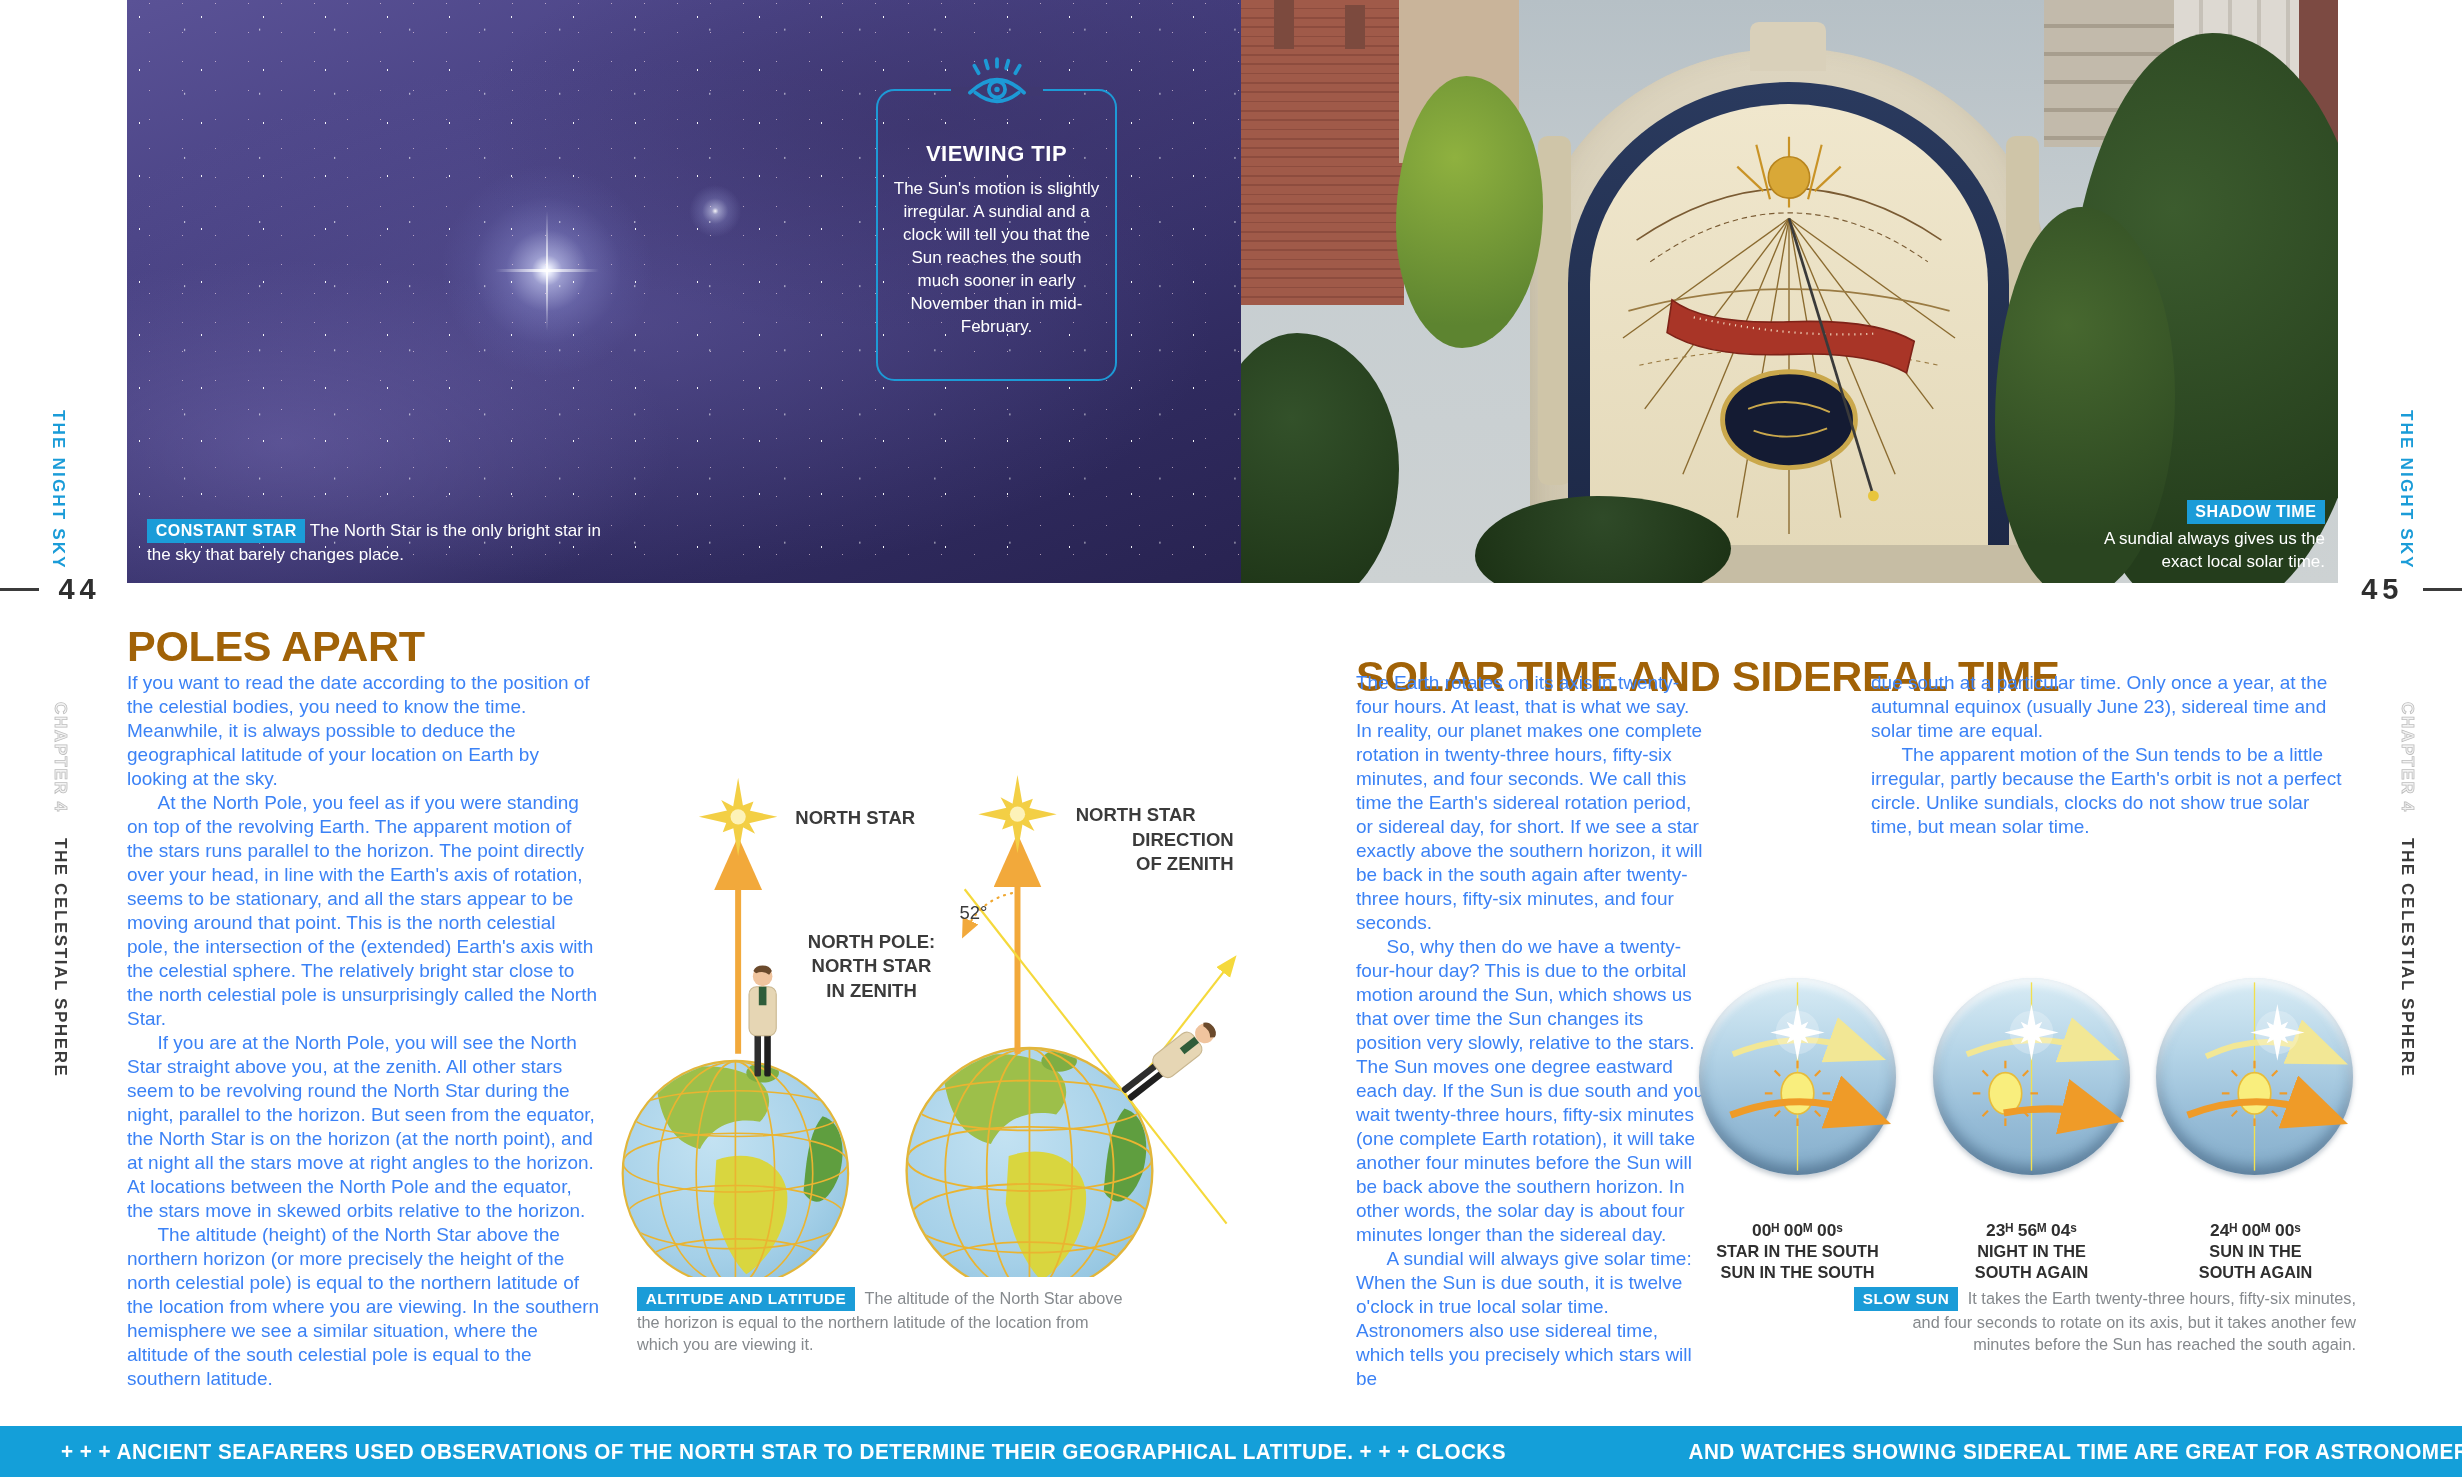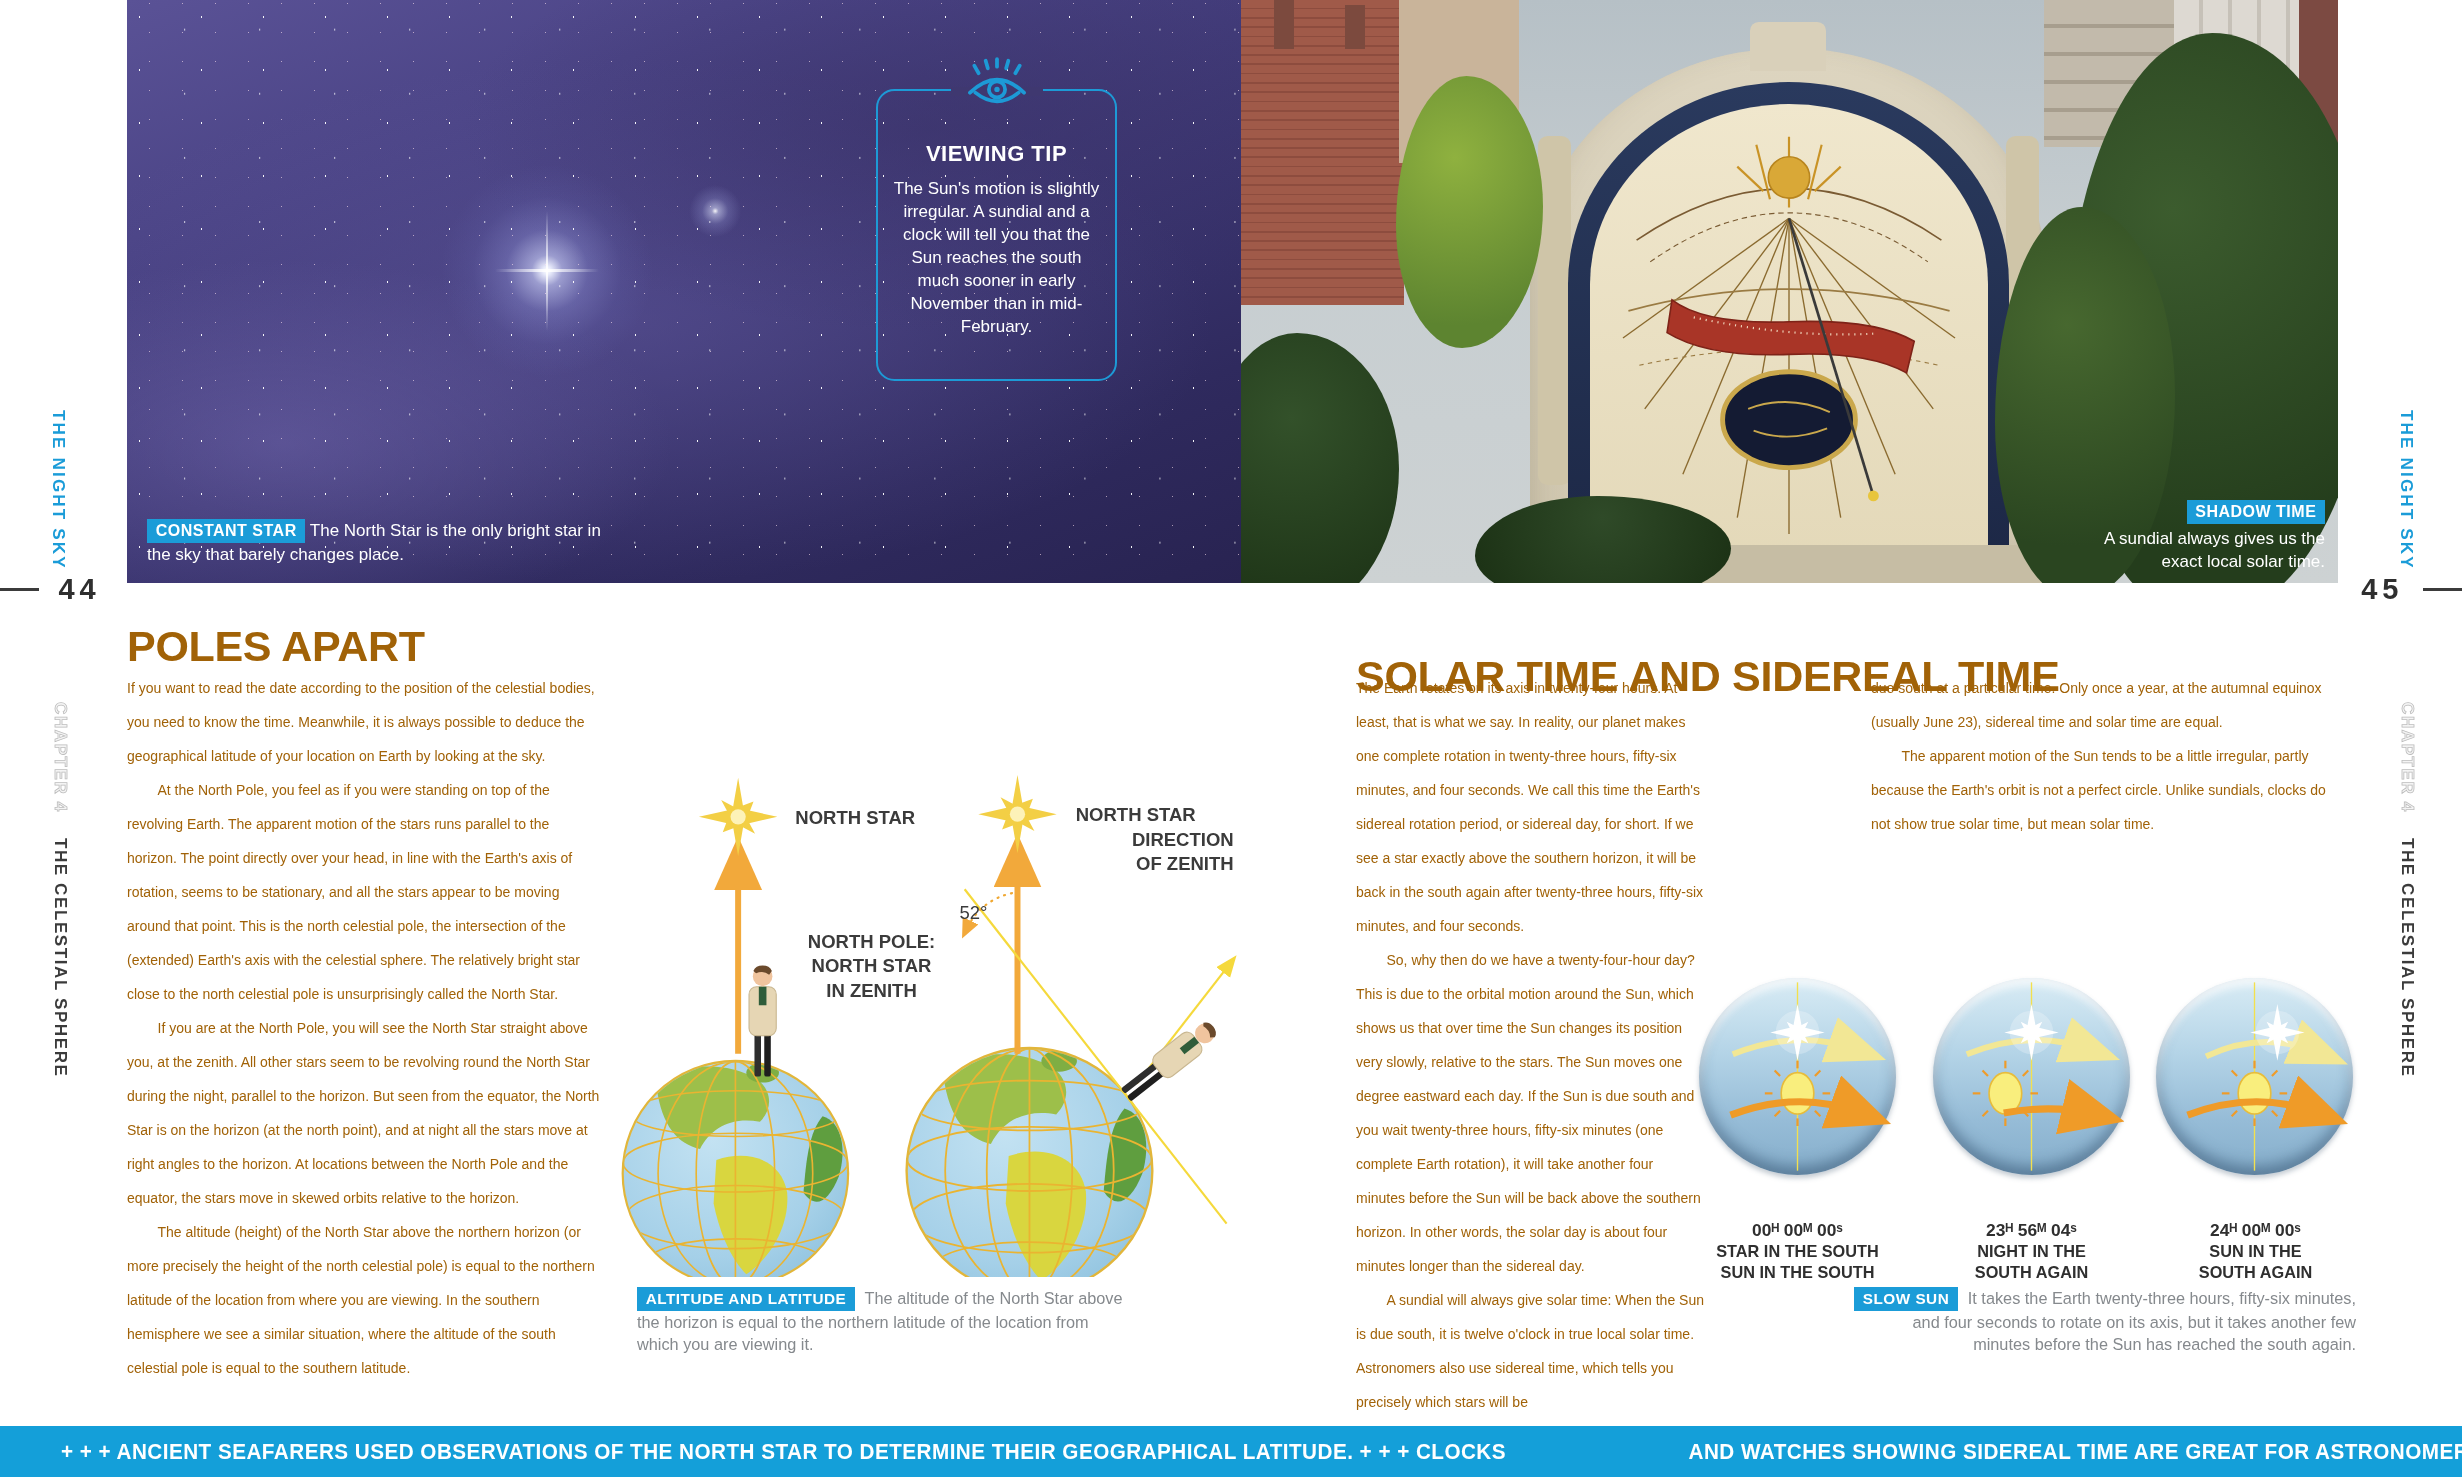--- a/index.html
+++ b/index.html
@@ -62,21 +62,21 @@
   .chapter-title { color:#3b3b3b; margin-top:18.5px; }
   .pagenum-row { position:absolute; top:573px; display:flex; align-items:center; gap:19.6px; }
   #pagenum-left { left:0; } #pagenum-right { right:0; flex-direction:row-reverse; }
   .pagenum { font-size:29px; font-weight:800; letter-spacing:4.9px; color:#2f2f2f; }
   .pagerule { width:39px; height:2.7px; background:#3b3b3b; }
 
   
   h1.art-title { position:absolute; font-size:43px; font-weight:800; letter-spacing:-0.3px; color:#a16207; }
   #title-left { left:127px; top:622px; }
   #title-right { left:1356px; top:652px; }
-  .bodycol { position:absolute; font-size:14px; line-height:34px; color:#a16207; }
+  .bodycol { position:absolute; font-size:19px; line-height:24px; color:#3b82f6; }
   #left-body { left:127px; top:671px; width:473px; }
   #right-col1 { left:1356px; top:671px; width:479px; }
   #right-col2 { left:1871px; top:671px; width:473px; }
   .bodycol p.indent { text-indent:30.5px; }
   #wrap-spacer { float:right; width:130px; height:534px; margin-top:239px; }
 
   
   .gray-cap { position:absolute; font-size:16.3px; line-height:22.3px; color:#85898d; }
   #alt-cap { left:637px; top:1287px; width:494px; }
   #slow-cap { left:1852px; top:1287px; width:504px; text-align:right; }

